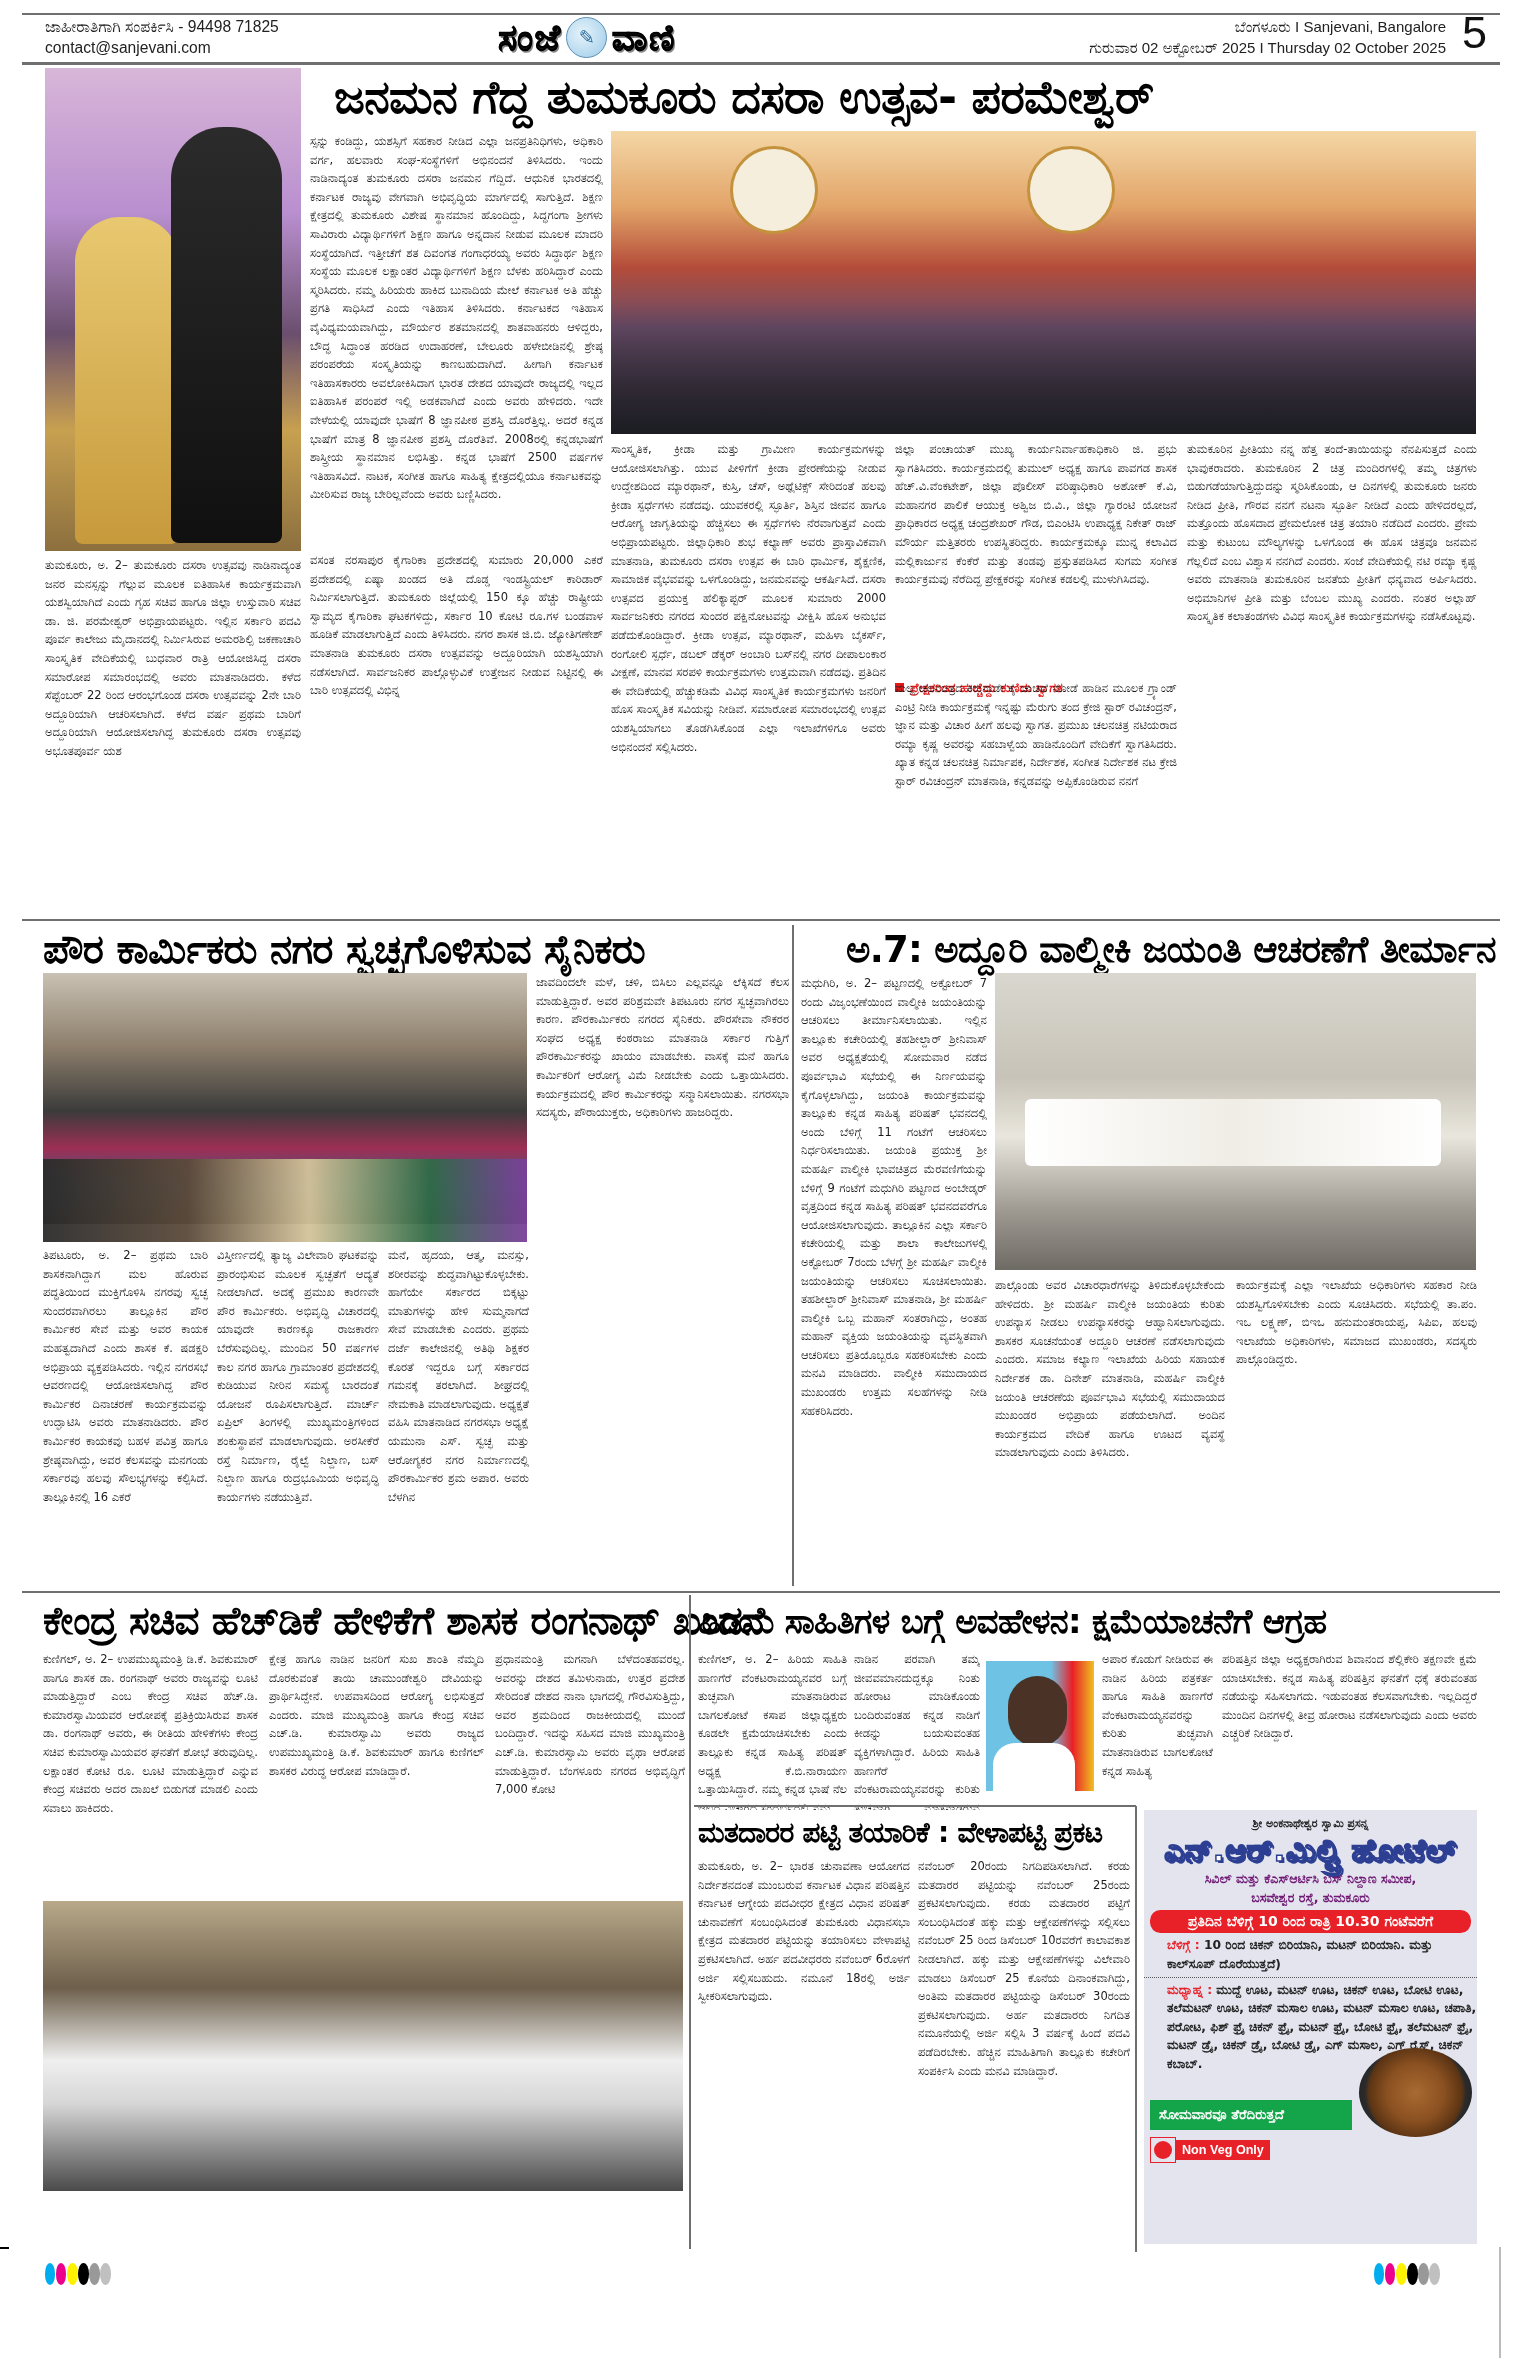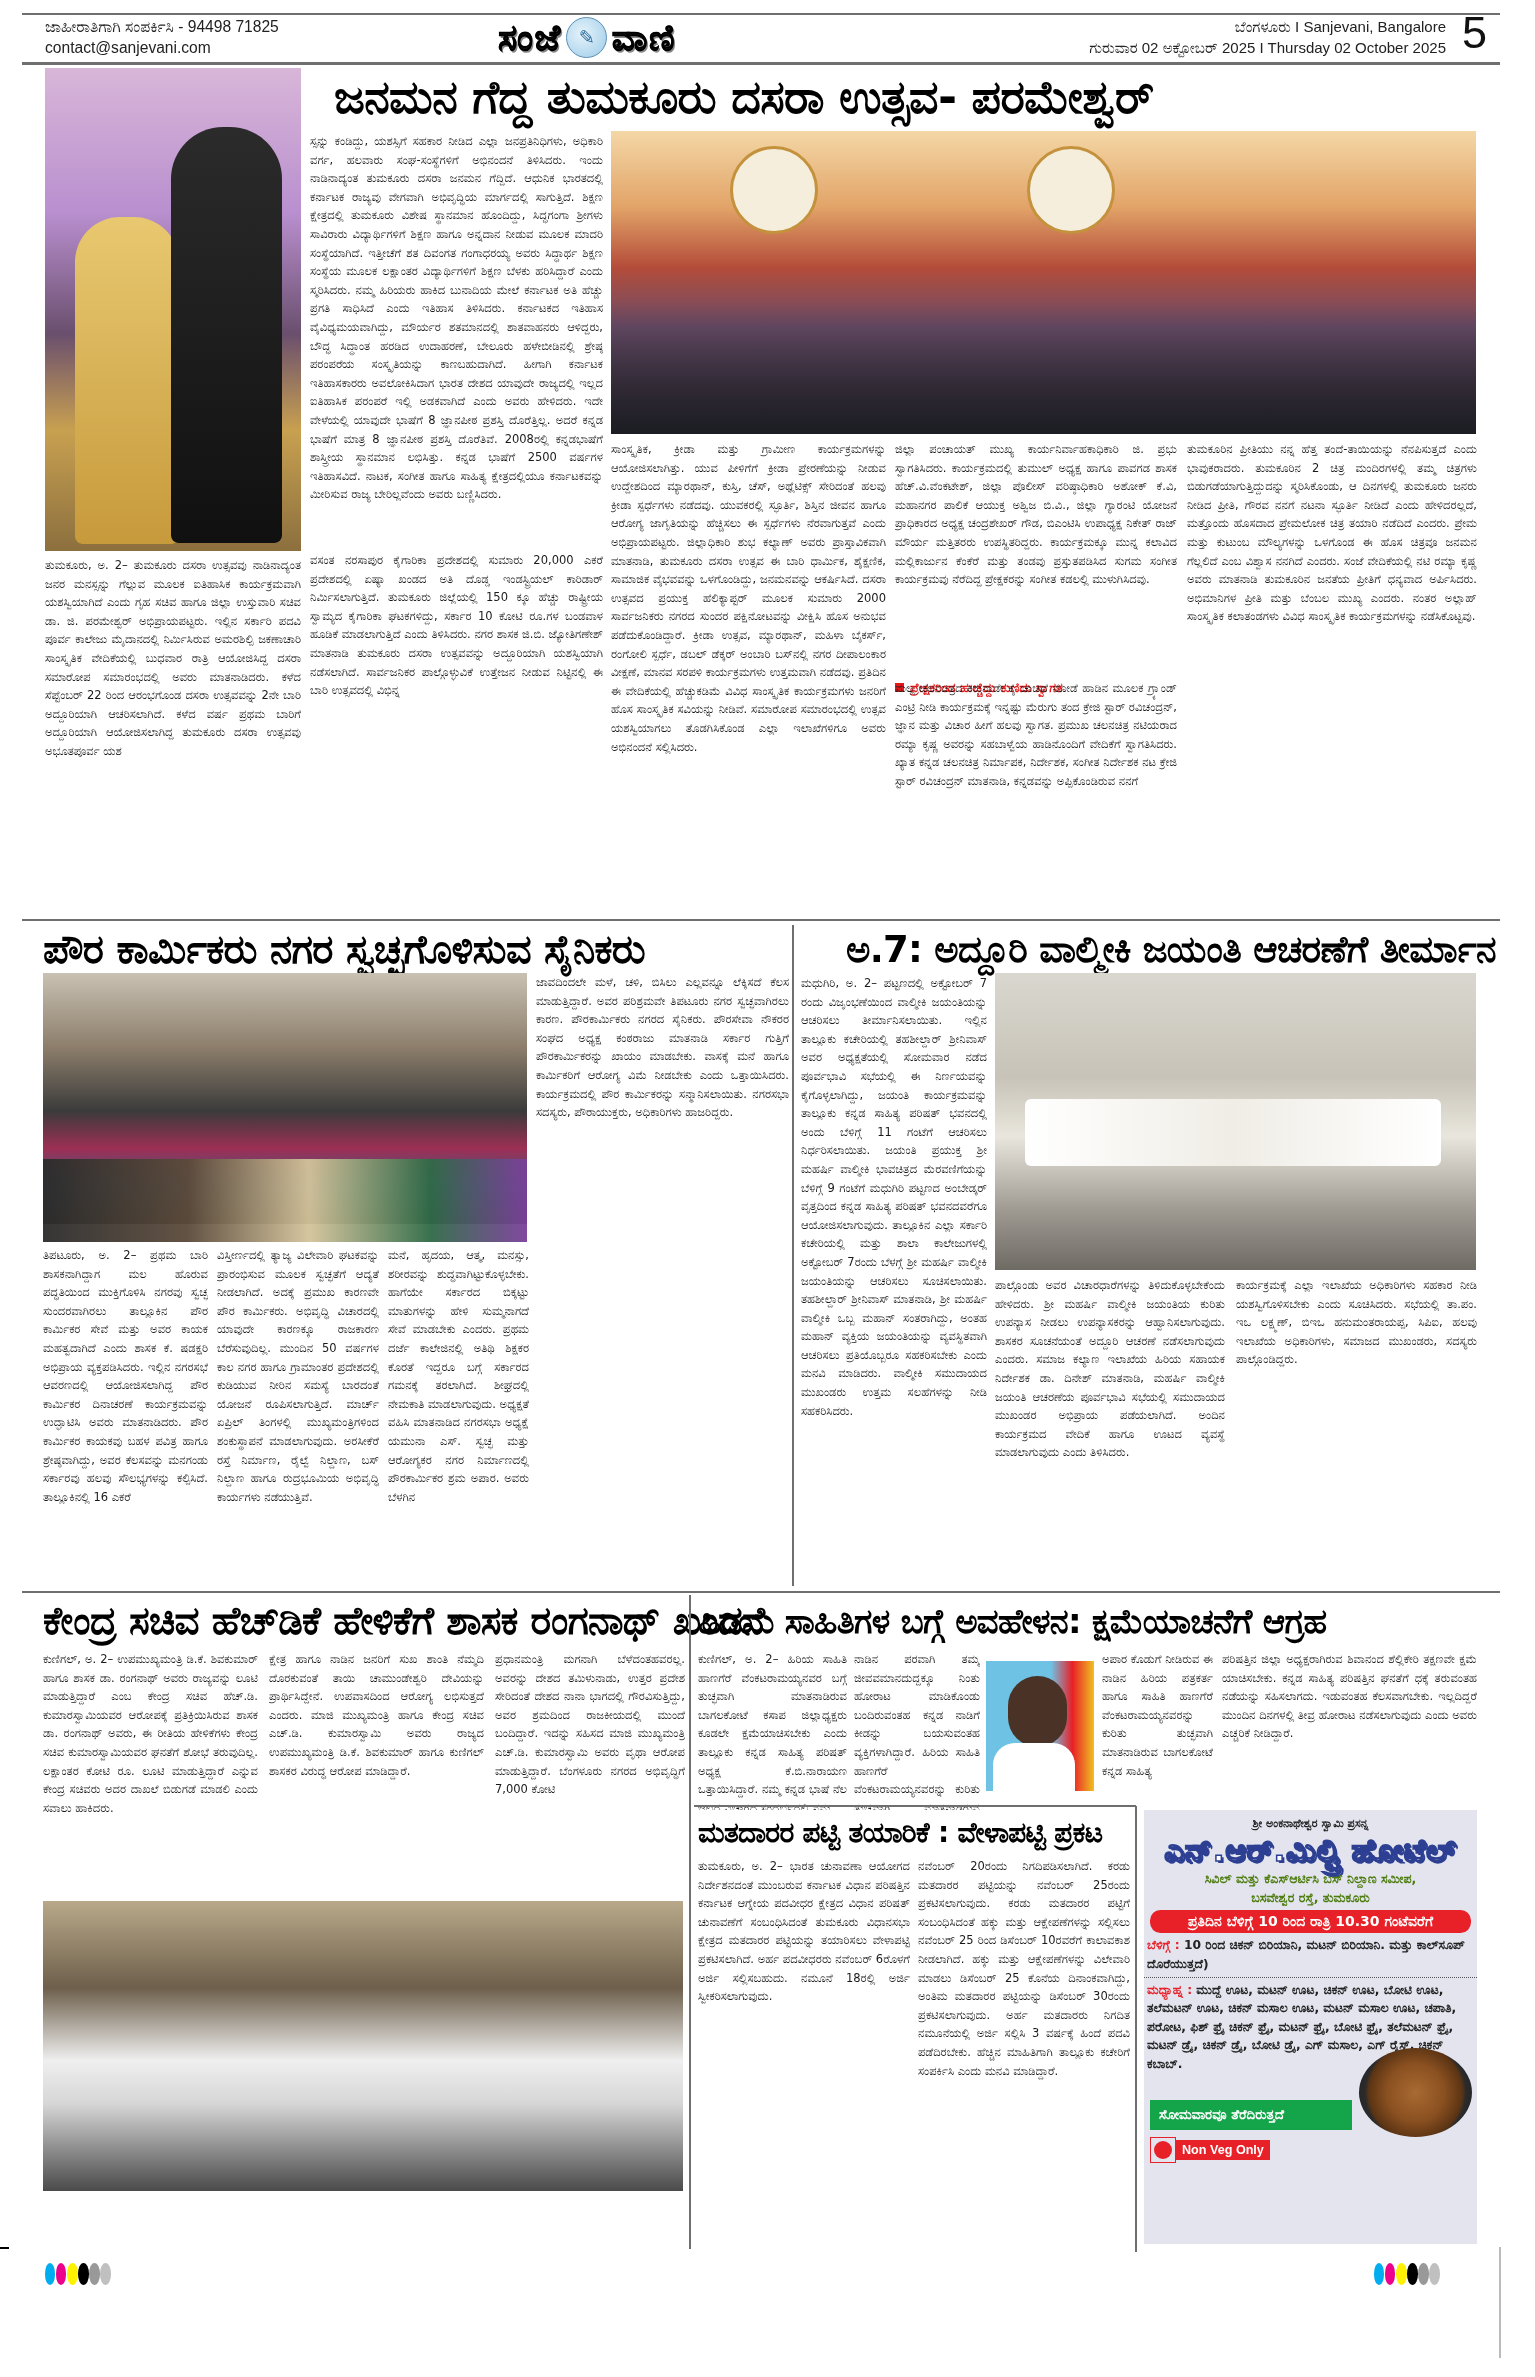--- a/index.html
+++ b/index.html
@@ -14,23 +14,23 @@
   .page-num{right:48px;top:10.4px;font-family:"Liberation Sans",sans-serif;font-size:45px;line-height:45px;color:#111;}
   .headline{font-family:"DejaVu Sans",sans-serif;font-weight:bold;color:#000;white-space:nowrap;letter-spacing:-0.7px;}
   .col{position:absolute;font-size:11.5px;line-height:18.6px;text-align:justify;color:#1a1a1a;overflow:hidden;}
   .photo{position:absolute;overflow:hidden;}
   .sub-red{color:#e21a1a;font-weight:bold;font-size:12.6px;margin-top:20px;}
   .sub-red .sq{display:inline-block;width:9px;height:9px;background:#e21a1a;margin-right:6px;}
   .ad{position:absolute;left:1144px;top:1810px;width:333px;height:434px;background:#e3e4ee;}
   .ad .center{text-align:center;}
   .ad-top{font-size:11px;font-weight:bold;padding-top:7.4px;color:#222;}
   .ad-name{font-size:31px;font-weight:bold;color:#fff;-webkit-text-stroke:1.5px #2c3f92;text-shadow:2.2px 2.2px 0 #2c3f92;letter-spacing:0.7px;margin-top:1.5px;}
-  .ad-addr{font-size:12.6px;font-weight:bold;color:#4d7c0f;line-height:19.3px;}
+  .ad-addr{font-size:12.6px;font-weight:bold;color:#701a75;line-height:19.3px;}
   .ad-hours{margin:3px 6px;background:#e82027;color:#fff;font-size:14px;font-weight:bold;text-align:center;border-radius:10.4px;padding:3px 0;}
-  .ad-line{font-size:12.3px;font-weight:bold;color:#222;padding:0 3px;line-height:18.6px;}
+  .ad-line{font-size:12.3px;font-weight:bold;color:#222;padding:0 23px;line-height:18.6px;}
   .ad-line .lab{color:#e82027;}
   .ad-wavy{border-top:1.5px dotted #555;margin:3px 0;}
   .ad-open{position:absolute;left:6px;top:290px;width:202px;height:30px;background:#14a44a;color:#fff;font-size:13.4px;font-weight:bold;display:flex;align-items:center;padding-left:9px;box-sizing:border-box;}
   .ad-nonveg{position:absolute;left:6px;top:327px;display:flex;align-items:center;text-align:center;}
   .ad-nonveg .box{width:24px;height:24px;border:1.5px solid #e82027;display:flex;align-items:center;justify-content:center;background:#e3e4ee;}
   .ad-nonveg .dot{width:18px;height:18px;border-radius:50%;background:#e82027;}
   .ad-nonveg .txt{background:#e82027;color:#fff;font-family:"Liberation Sans",sans-serif;font-weight:bold;font-size:12.6px;padding:3px 6px;}
   .ad-plate{position:absolute;left:215px;top:238px;width:113px;height:89px;border-radius:50%;background:radial-gradient(circle at 50% 50%,#a86a32 0,#8a5020 40%,#5b3414 65%,#2b2b2b 70%,#1a1a1a 100%);}
   .ad-parcel{position:absolute;left:6px;top:364px;width:321px;height:71px;background:#2c3f92;color:#fff;text-align:center;}
   .ad-parcel .p1{font-size:14px;font-weight:bold;padding-top:4.5px;}

